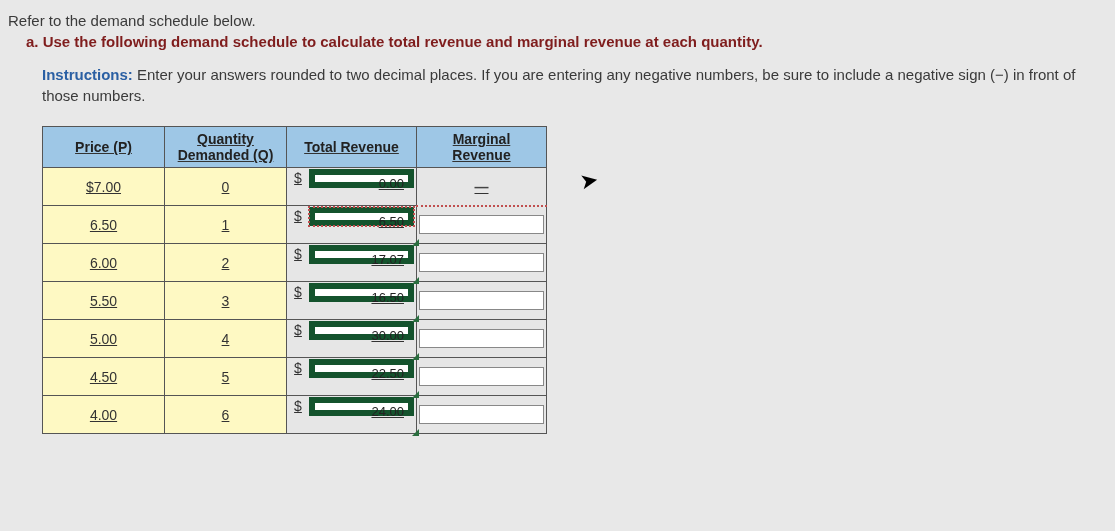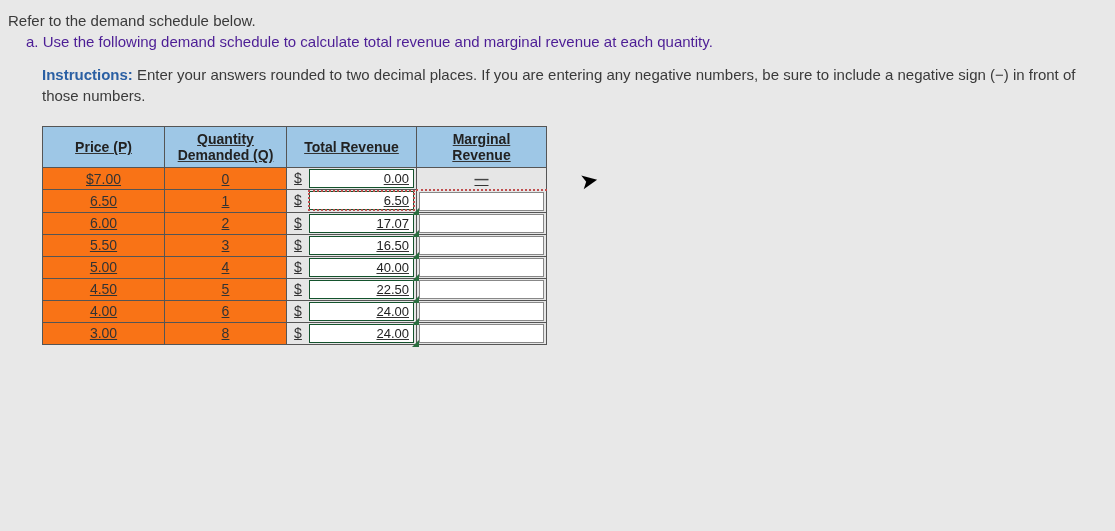--- a/index.html
+++ b/index.html
@@ -15,21 +15,22 @@
       font-size: 15px;
       position: relative;
     }
     .intro {
       margin-bottom: 4px;
       color: #3a3a3a;
     }
     .part {
       padding-left: 18px;
       margin-bottom: 14px;
-      color: #4c1d95;
+      color: #7f1d1d;
+      font-weight: bold;
     }
     .instructions {
       padding-left: 34px;
       margin-bottom: 20px;
       color: #3a3a3a;
       line-height: 1.4;
     }
     .instructions .label {
       color: #2a5fa3;
       font-weight: bold;
@@ -49,23 +50,23 @@
     table.demand th {
       background: #9ec7e6;
       font-weight: bold;
       padding: 4px 8px;
       color: #222;
     }
     table.demand th.qty {
       line-height: 1.15;
     }
     table.demand td.price, table.demand td.qty {
-      background: #f97316;
+      background: #fef9c3;
       width: 122px;
-      height: 22px;
+      height: 38px;
     }
     td.tr-cell {
       background: #e6e6e6;
       width: 130px;
       height: 22px;
       padding: 0;
       position: relative;
     }
     .tr-inner {
       display: flex;
@@ -75,21 +76,21 @@
     .dollar {
       width: 22px;
       text-align: center;
       padding-top: 2px;
       color: #333;
     }
     .tr-input {
       flex: 1;
       margin: 1px 2px 1px 0;
       background: #fff;
-      border: 1px solid #14532d;
+      border: 6px solid #14532d;
       text-align: right;
       padding: 1px 4px;
       font-size: 13px;
       height: 19px;
       color: #222;
     }
     .tr-input.selected {
       outline: 2px dotted #c04f4f;
       outline-offset: -1px;
     }
@@ -213,21 +214,21 @@
         <td class="mr-cell">
           <div class="mr-input"></div>
         </td>
       </tr>
       <tr>
         <td class="price">5.00</td>
         <td class="qty">4</td>
         <td class="tr-cell">
           <div class="tr-inner">
             <span class="dollar">$</span>
-            <div class="tr-input">40.00</div>
+            <div class="tr-input">30.00</div>
           </div>
           <div class="corner"></div>
         </td>
         <td class="mr-cell">
           <div class="mr-input"></div>
         </td>
       </tr>
       <tr>
         <td class="price">4.50</td>
         <td class="qty">5</td>
@@ -249,30 +250,16 @@
           <div class="tr-inner">
             <span class="dollar">$</span>
             <div class="tr-input">24.00</div>
           </div>
           <div class="corner"></div>
         </td>
         <td class="mr-cell">
           <div class="mr-input"></div>
         </td>
       </tr>
-      <tr>
-        <td class="price">3.00</td>
-        <td class="qty">8</td>
-        <td class="tr-cell">
-          <div class="tr-inner">
-            <span class="dollar">$</span>
-            <div class="tr-input">24.00</div>
-          </div>
-          <div class="corner"></div>
-        </td>
-        <td class="mr-cell">
-          <div class="mr-input"></div>
-        </td>
-      </tr>
     </tbody>
 </table>
 
 <div class="cursor">➤</div>
 
 </body></html>

